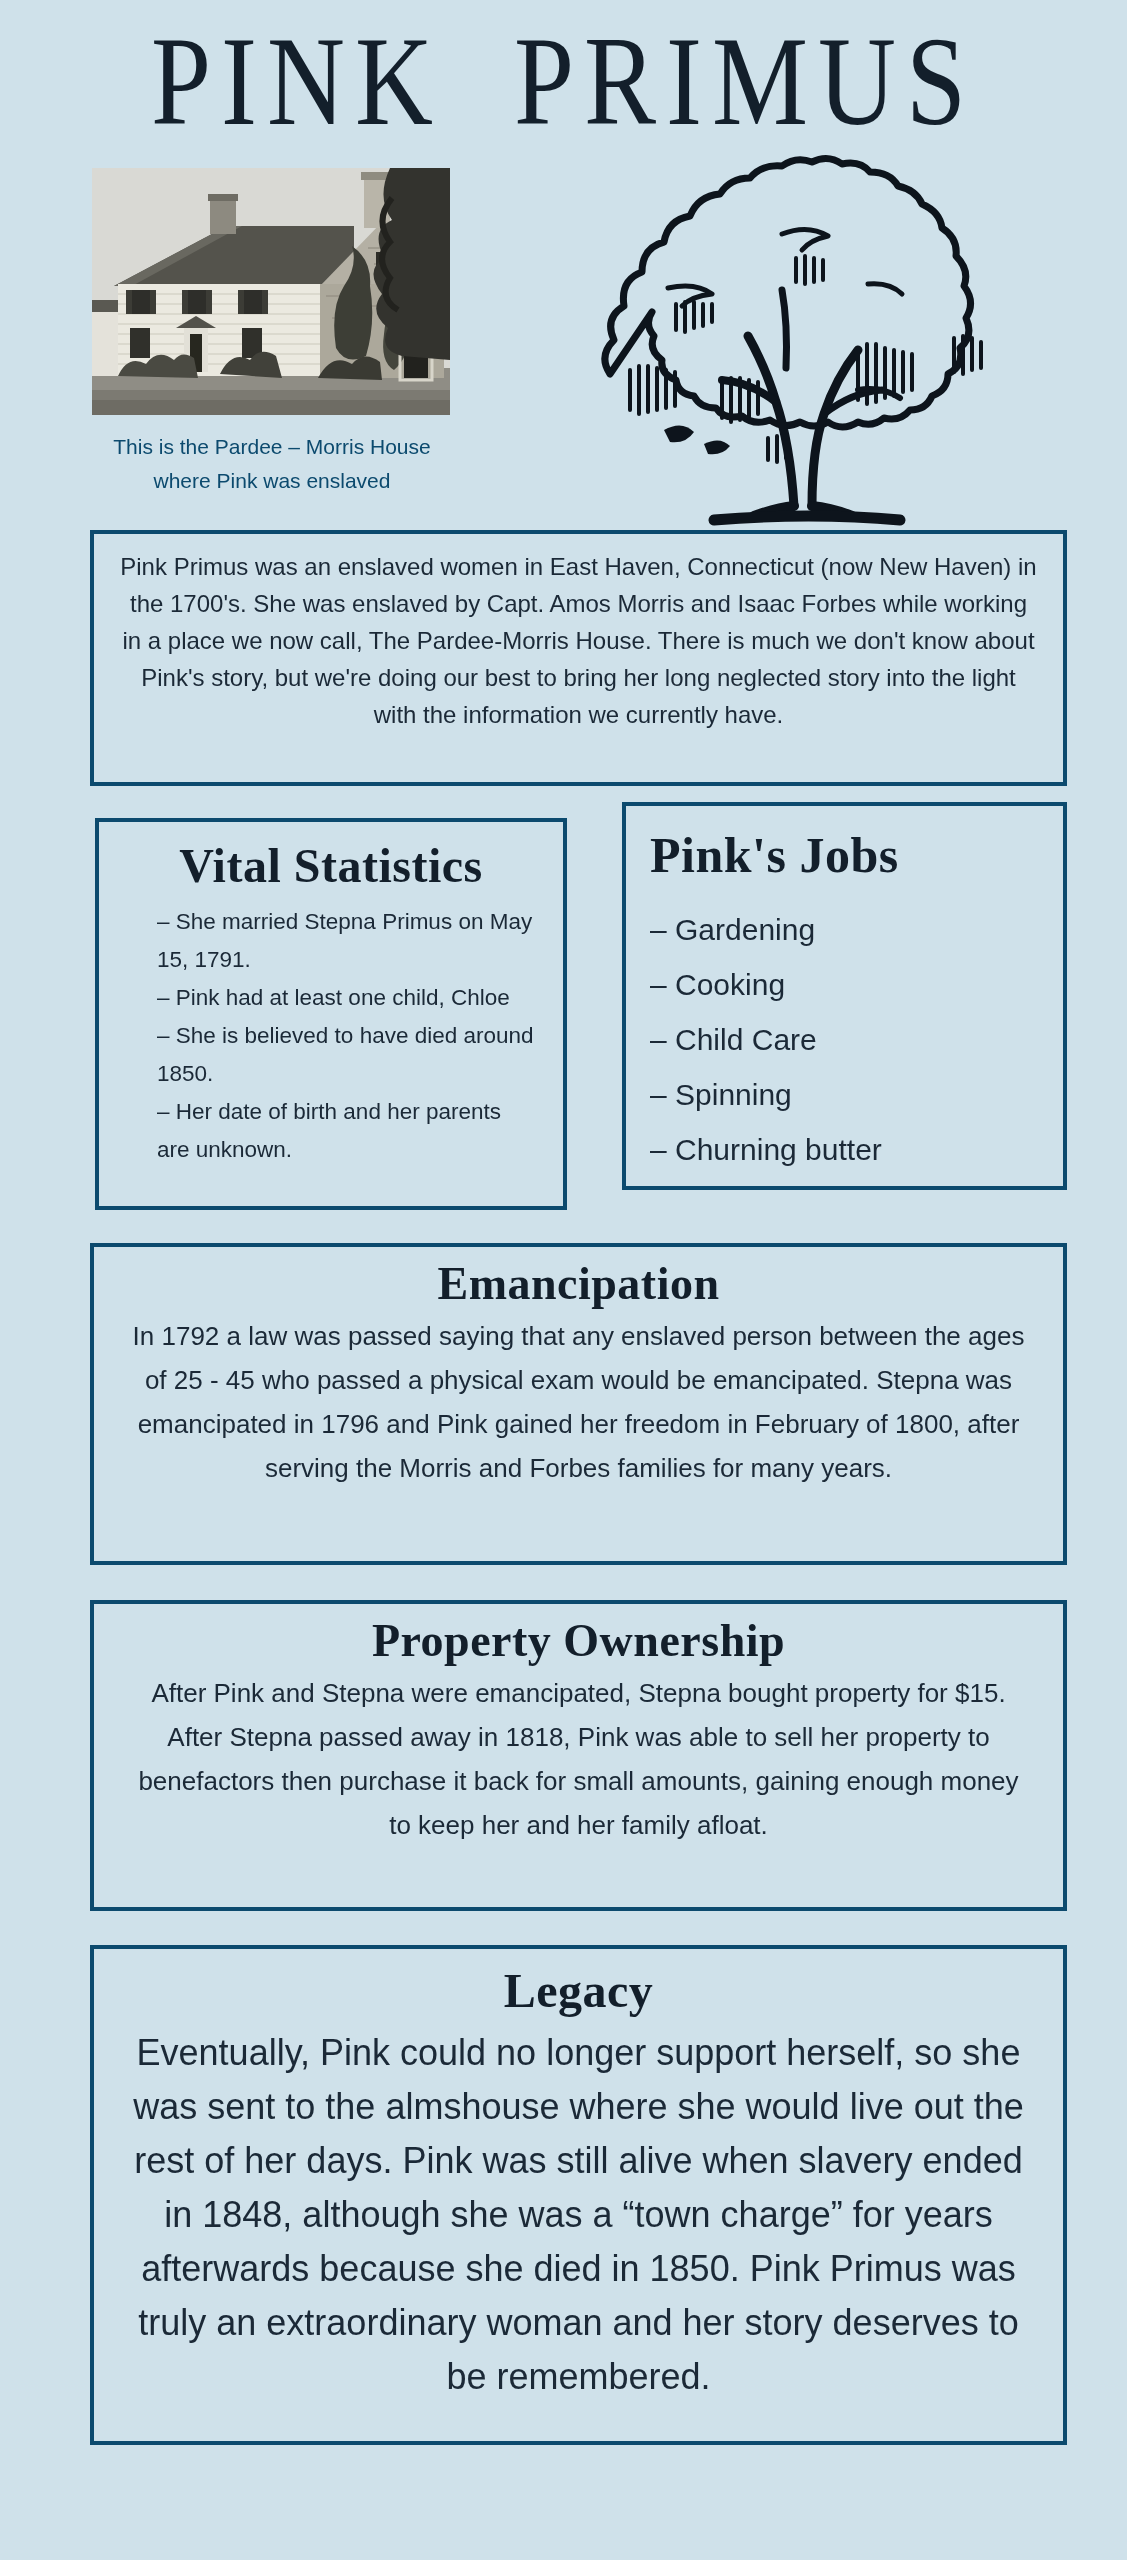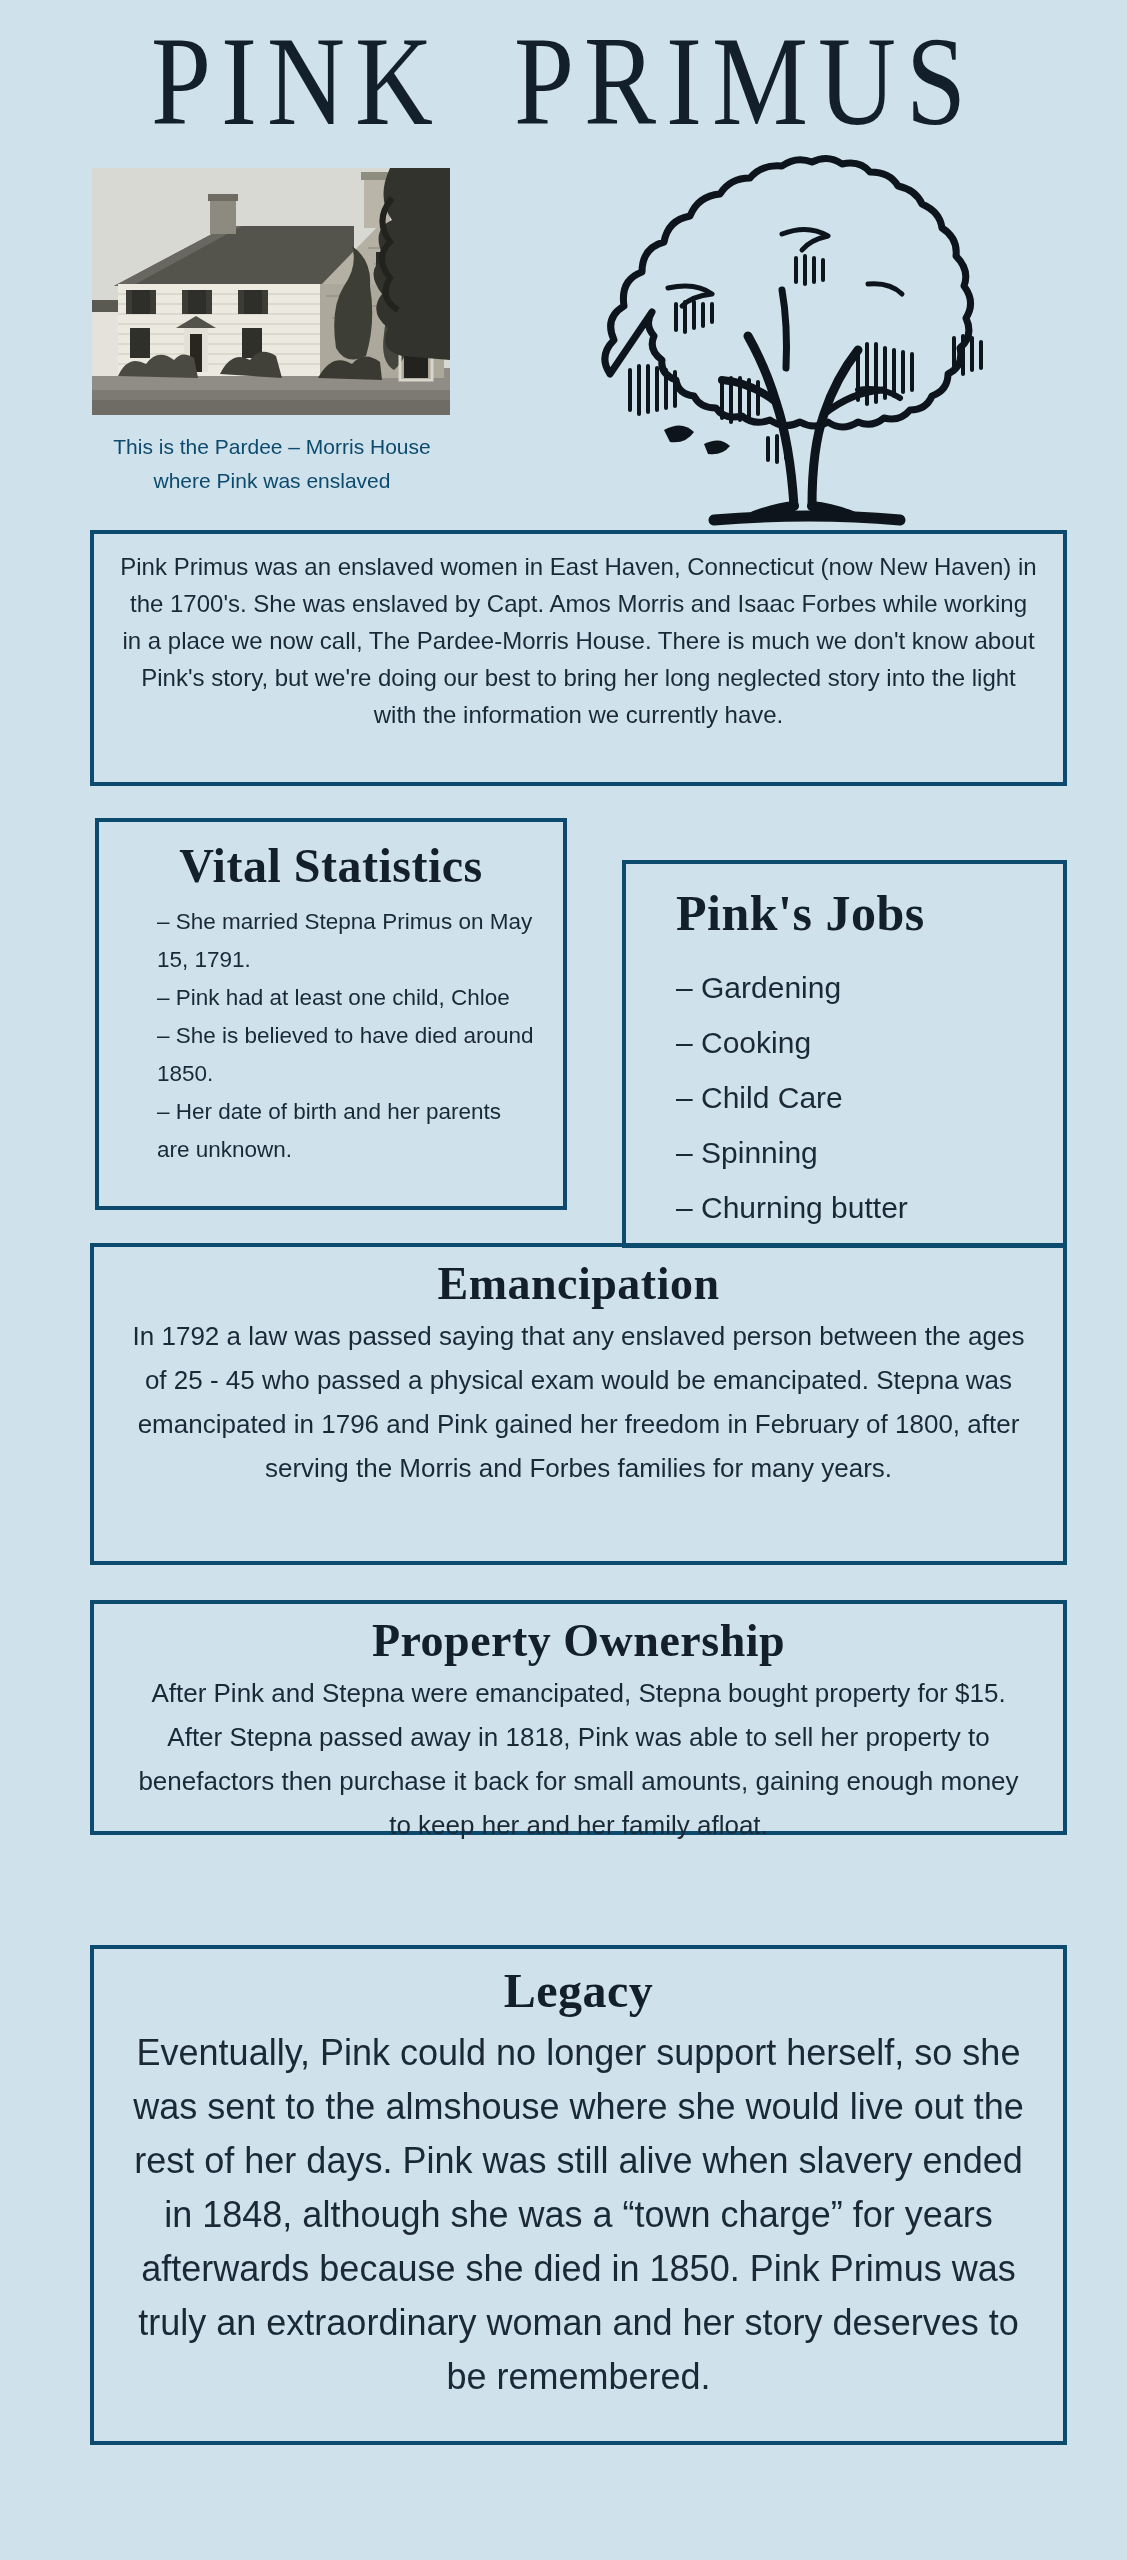--- a/index.html
+++ b/index.html
@@ -40,23 +40,23 @@
   }
   .tree-wrap svg { display:block; width:100%; height:100%; }
   .box {
     position:absolute;
     border:4px solid #0c4a6e;
     background:transparent;
   }
   .box-intro { left:90px; top:530px; width:977px; height:256px; padding:14px 26px; }
   .box-intro .body { font-size:24px; line-height:37px; text-align:center; }
   .box-vital { left:95px; top:818px; width:472px; height:392px; padding:16px 26px 0 58px; }
-  .box-jobs  { left:622px; top:860px; width:445px; height:388px; padding:20px 20px 0 50px; }
+  .box-jobs  { left:622px; top:802px; width:445px; height:388px; padding:20px 20px 0 24px; }
   .box-emancipation { left:90px; top:1243px; width:977px; height:322px; padding:10px 34px 0 34px; }
-  .box-property     { left:90px; top:1600px; width:977px; height:235px; padding:10px 30px 0 30px; }
+  .box-property     { left:90px; top:1600px; width:977px; height:311px; padding:10px 30px 0 30px; }
   .box-legacy       { left:90px; top:1945px; width:977px; height:500px; padding:14px 24px 0 24px; }
   .heading {
     font-family:"Liberation Serif", serif;
     font-weight:700;
     color:#131f2b;
     letter-spacing:0.5px;
   }
   .heading-center { text-align:center; }
   .box-vital .heading { font-size:48px; text-align:center; margin-left:-32px; margin-bottom:10px; }
   .box-jobs .heading  { font-size:50px; text-align:left; margin-bottom:18px; }

